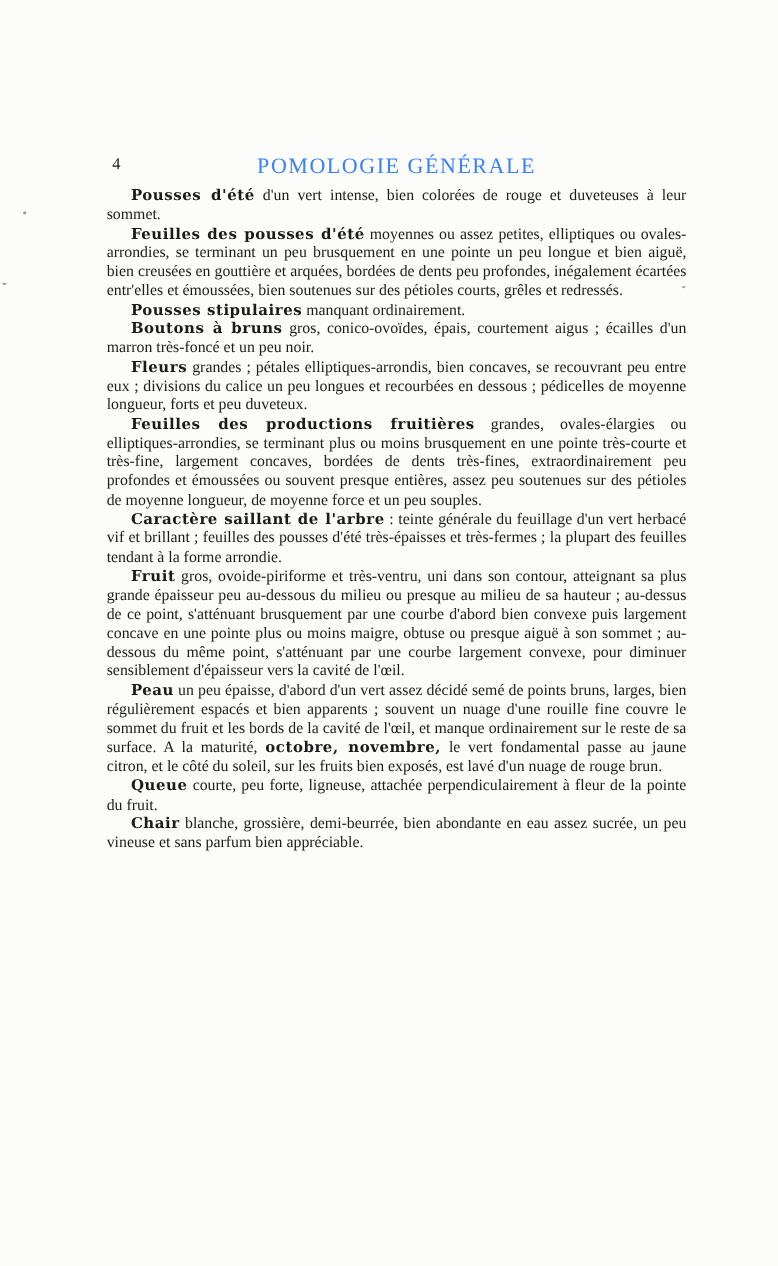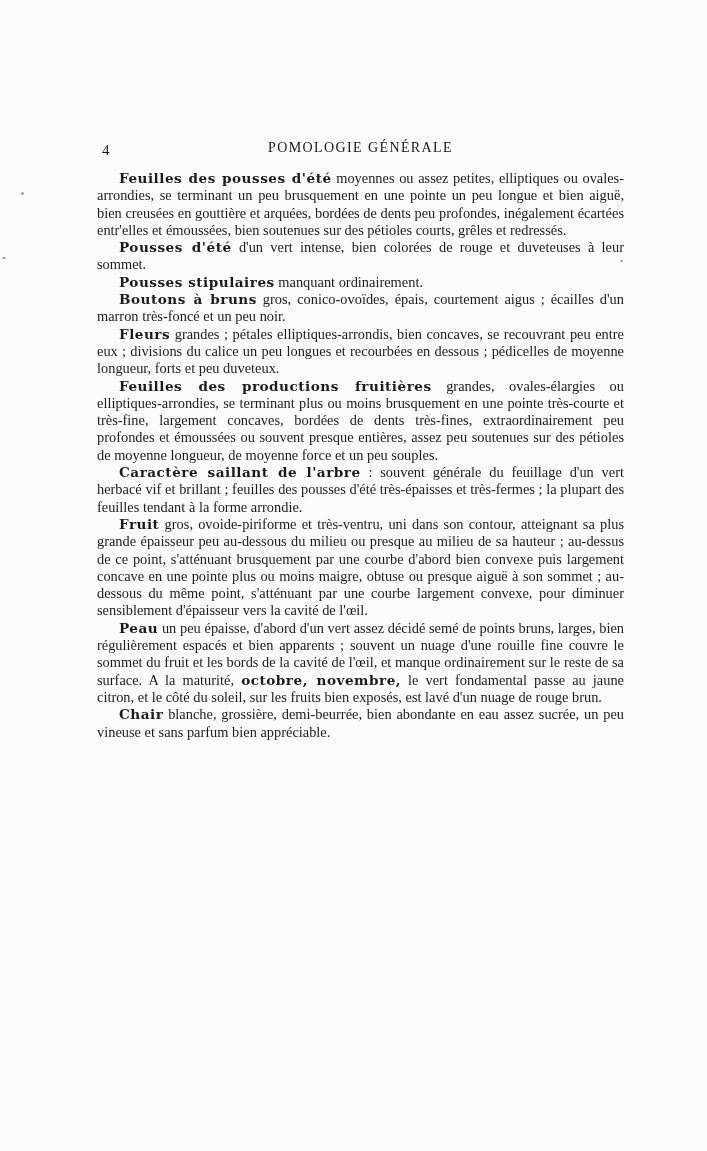--- a/index.html
+++ b/index.html
@@ -14,23 +14,23 @@
   }
   .header{
     position:absolute;top:140px;left:97px;width:527px;height:22px;
   }
   .pagenum{
     position:absolute;left:5px;top:2px;
     font-size:15px;
   }
   .title{
     text-align:center;
-    font-size:14px;
+    font-size:20px;
     letter-spacing:1.4px;
-    color:#0f172a;
+    color:#3b82f6;
   }
   .content{
     position:absolute;top:170px;left:97px;width:527px;
     font-size:14.4px;
     line-height:17.3px;
     text-align:justify;
     text-justify:inter-word;
   }
   .para{margin:0;text-indent:22px;}
   .para.noindent{text-indent:0;}
@@ -51,40 +51,41 @@
 <div class="sheet">
 
   <div class="header">
     <span class="pagenum">4</span>
     <div class="title">POMOLOGIE GÉNÉRALE</div>
   </div>
 
   <div class="content">
 
 
+    <p class="para"><b class="lead">Pousses d'été</b><span> d'un vert intense, bien colorées de rouge et duveteuses à leur sommet.</span></p>
+
     <p class="para"><b class="lead">Feuilles des pousses d'été</b><span> moyennes ou assez petites, elliptiques ou ovales-arrondies, se terminant un peu brusquement en une pointe un peu longue et bien aiguë, bien creusées en gouttière et arquées, bordées de dents peu profondes, inégalement écartées entr'elles et émoussées, bien soutenues sur des pétioles courts, grêles et redressés.</span></p>
-
-    <p class="para"><b class="lead">Pousses d'été</b><span> d'un vert intense, bien colorées de rouge et duveteuses à leur sommet.</span></p>
 
 
     <p class="para"><b class="lead">Pousses stipulaires</b><span> manquant ordinairement.</span></p>
 
     <p class="para"><b class="lead">Boutons à bruns</b><span> gros, conico-ovoïdes, épais, courtement aigus ; écailles d'un marron très-foncé et un peu noir.</span></p>
 
     <p class="para"><b class="lead">Fleurs</b><span> grandes ; pétales elliptiques-arrondis, bien concaves, se recouvrant peu entre eux ; divisions du calice un peu longues et recourbées en dessous ; pédicelles de moyenne longueur, forts et peu duveteux.</span></p>
 
     <p class="para"><b class="lead">Feuilles des productions fruitières</b><span> grandes, ovales-élargies ou elliptiques-arrondies, se terminant plus ou moins brusquement en une pointe très-courte et très-fine, largement concaves, bordées de dents très-fines, extraordinairement peu profondes et émoussées ou souvent presque entières, assez peu soutenues sur des pétioles de moyenne longueur, de moyenne force et un peu souples.</span></p>
 
-    <p class="para"><b class="lead">Caractère saillant de l'arbre</b><span> : souvent générale du feuillage d'un vert herbacé vif et brillant ; feuilles des pousses d'été très-épaisses et très-fermes ; la plupart des feuilles tendant à la forme arrondie.</span></p>
+    <p class="para"><b class="lead">Caractère saillant de l'arbre</b><span> : teinte générale du feuillage d'un vert herbacé vif et brillant ; feuilles des pousses d'été très-épaisses et très-fermes ; la plupart des feuilles tendant à la forme arrondie.</span></p>
 
     <p class="para"><b class="lead">Fruit</b><span> gros, ovoide-piriforme et très-ventru, uni dans son contour, atteignant sa plus grande épaisseur peu au-dessous du milieu ou presque au milieu de sa hauteur ; au-dessus de ce point, s'atténuant brusquement par une courbe d'abord bien convexe puis largement concave en une pointe plus ou moins maigre, obtuse ou presque aiguë à son sommet ; au-dessous du même point, s'atténuant par une courbe largement convexe, pour diminuer sensiblement d'épaisseur vers la cavité de l'œil.</span></p>
 
     <p class="para"><b class="lead">Peau</b><span> un peu épaisse, d'abord d'un vert assez décidé semé de points bruns, larges, bien régulièrement espacés et bien apparents ; souvent un nuage d'une rouille fine couvre le sommet du fruit et les bords de la cavité de l'œil, et manque ordinairement sur le reste de sa surface. A la maturité, </span><b class="lead">octobre, novembre,</b><span> le vert fondamental passe au jaune citron, et le côté du soleil, sur les fruits bien exposés, est lavé d'un nuage de rouge brun.</span></p>
 
 
+    <p class="para"><b class="lead">Queue</b><span> courte, peu forte, ligneuse, attachée perpendiculairement à fleur de la pointe du fruit.</span></p>
 
     <p class="para"><b class="lead">Chair</b><span> blanche, grossière, demi-beurrée, bien abondante en eau assez sucrée, un peu vineuse et sans parfum bien appréciable.</span></p>
 
   </div>
 
   <span class="speck s1"></span>
   <span class="speck s2"></span>
   <span class="speck s3"></span>
 
 </div>

